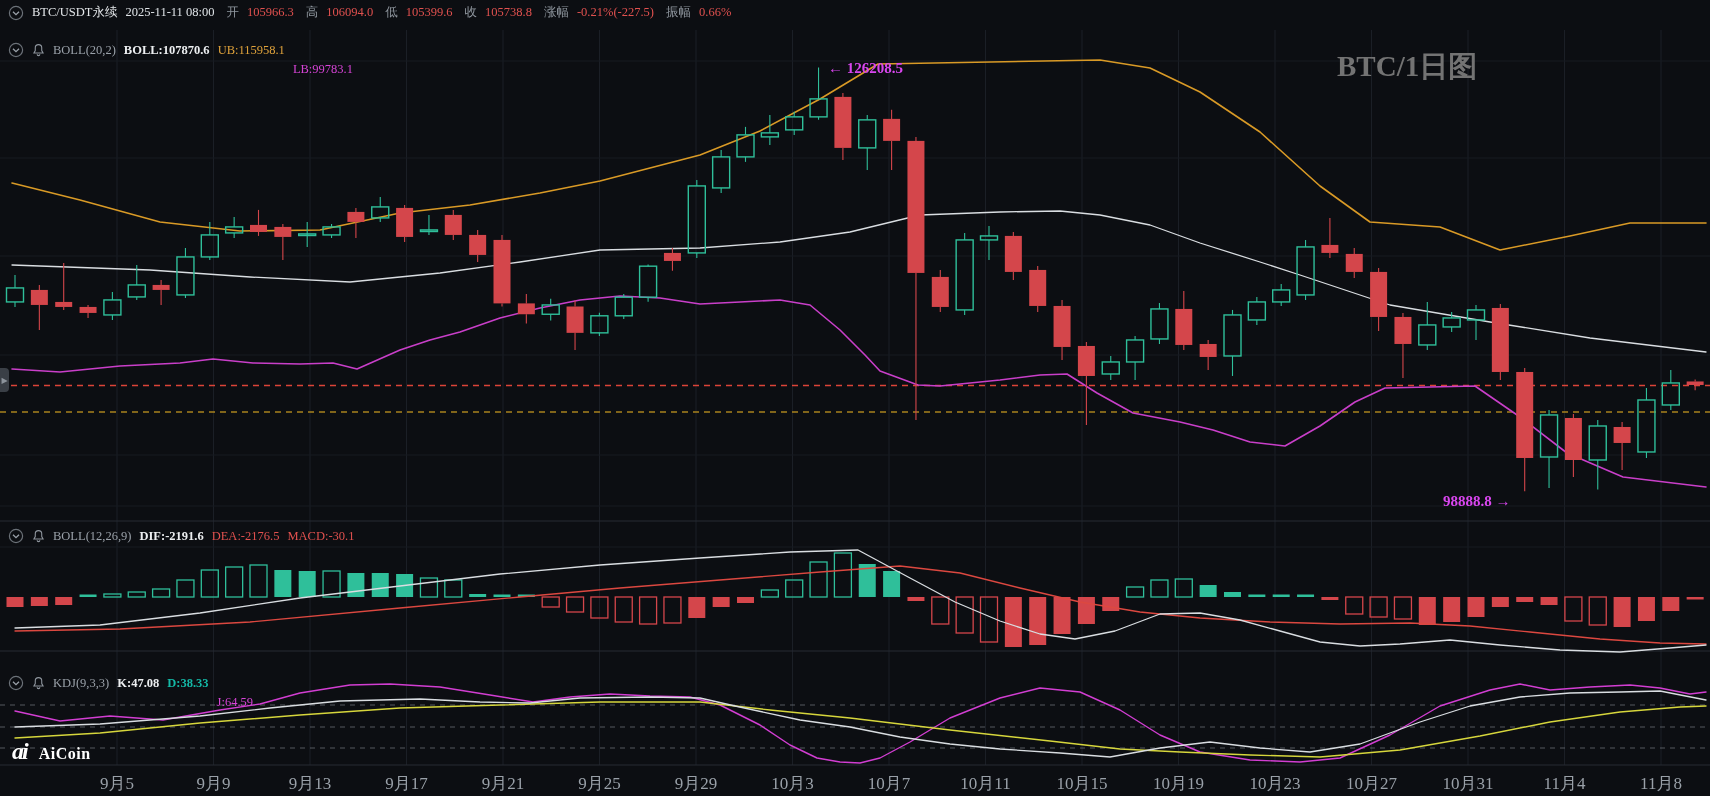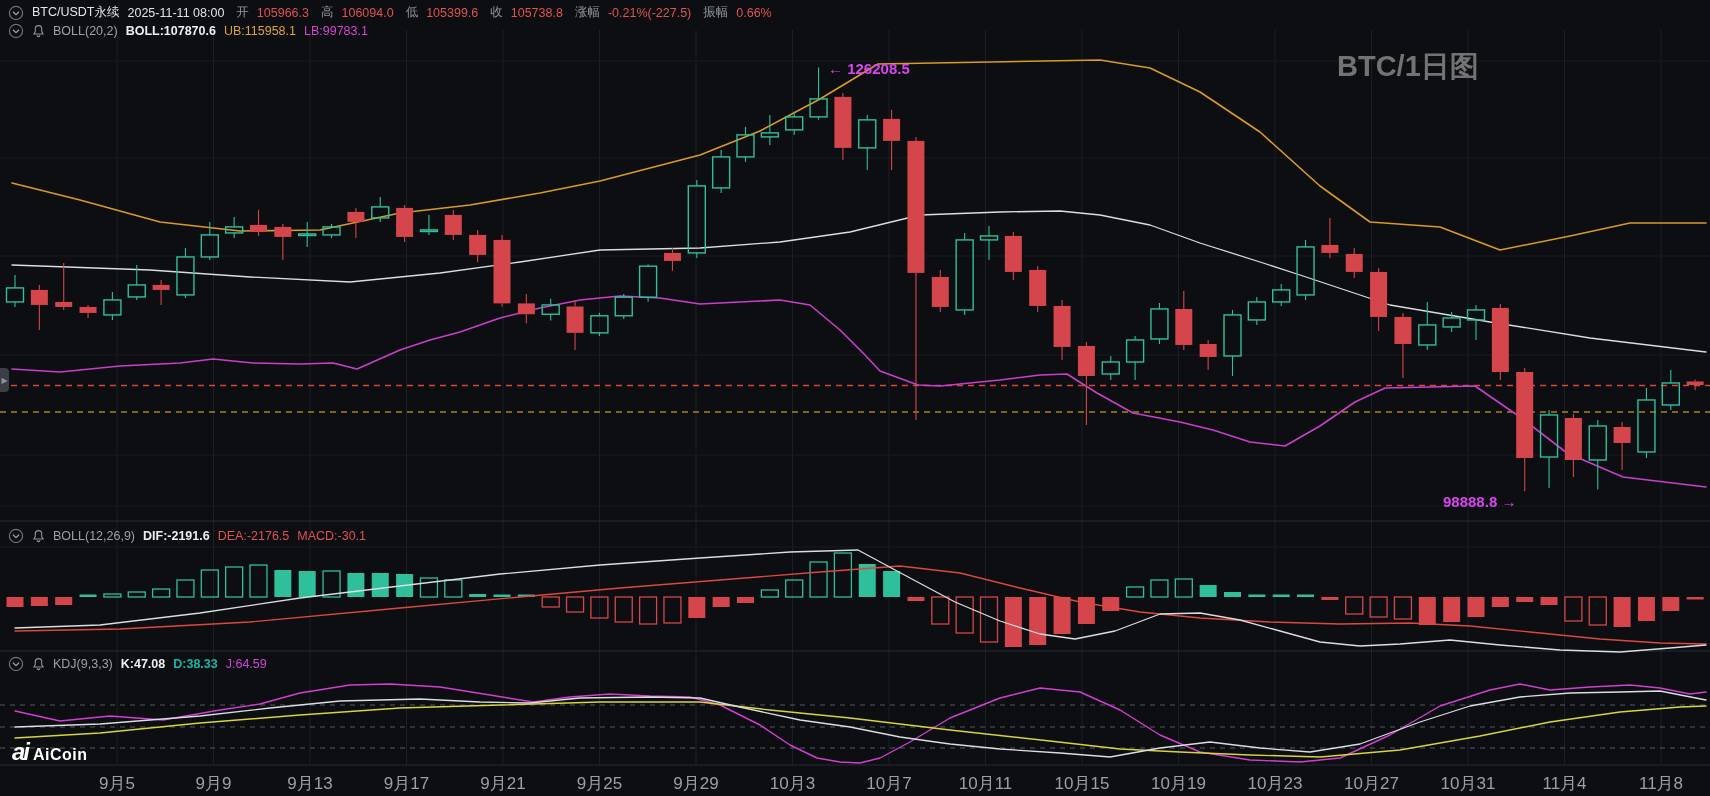--- a/index.html
+++ b/index.html
@@ -1,31 +1,31 @@
 <!DOCTYPE html>
 <html><head>
 <meta charset="utf-8">
 <style>
   html,body{margin:0;padding:0;background:#0b0d10;}
   #app{position:relative;width:1710px;height:796px;background:#0c0e12;overflow:hidden;
-       font-family:Liberation Sans, sans-serif;-webkit-font-smoothing:antialiased;}
+       font-family:Liberation Serif, serif;-webkit-font-smoothing:antialiased;}
   #chart-svg{position:absolute;left:0;top:0;}
   .row{position:absolute;display:flex;align-items:center;gap:8px;font-size:12.5px;color:#9aa1a9;white-space:nowrap;z-index:5;}
   .row .sym{color:#e4e7ea;}
   .row .dt{color:#dfe3e7;}
   .row .lab{color:#8f969e;margin-left:4px;}
   .row .red{color:#e1514f;}
   .row .white-b{color:#eceef0;font-weight:bold;}
   .row .orange{color:#dfa23b;}
-  .row .magenta{color:#d643d6;}
+  .row .magenta{color:#d643d6;margin-top:39px;}
   .row .yellow-b{color:#14b8a6;font-weight:bold;}
   .cicon{display:inline-flex;align-items:center;justify-content:center;}
   .annot{position:absolute;color:#d946ef;font-weight:bold;font-size:15px;z-index:6;}
   #watermark{position:absolute;left:1337px;top:47px;color:#737373;font-size:29px;font-weight:bold;z-index:6;}
-  #aicoin-logo{position:absolute;left:12px;top:738px;display:flex;align-items:baseline;gap:5px;z-index:7;color:#fff;justify-content:space-between;}
+  #aicoin-logo{position:absolute;left:12px;top:738px;display:flex;align-items:baseline;gap:12px;z-index:7;color:#fff;justify-content:space-between;}
   #aicoin-logo .mark{font-size:24px;font-weight:900;letter-spacing:-2px;font-style:italic;}
   #aicoin-logo .txt{font-size:16px;font-weight:bold;letter-spacing:.5px;}
   #axis{position:absolute;left:0;top:769px;width:1710px;height:27px;z-index:4;}
   .xlab{position:absolute;top:3px;width:80px;margin-left:-40px;text-align:center;color:#99a0a8;font-size:17px;}
   #left-handle{position:absolute;left:0;top:368px;width:9px;height:24px;background:#3a3f46;
                border-radius:0 4px 4px 0;z-index:6;display:flex;align-items:center;justify-content:center;
                color:#8d949c;font-size:8px;}
 </style>
 </head>
 <body>

